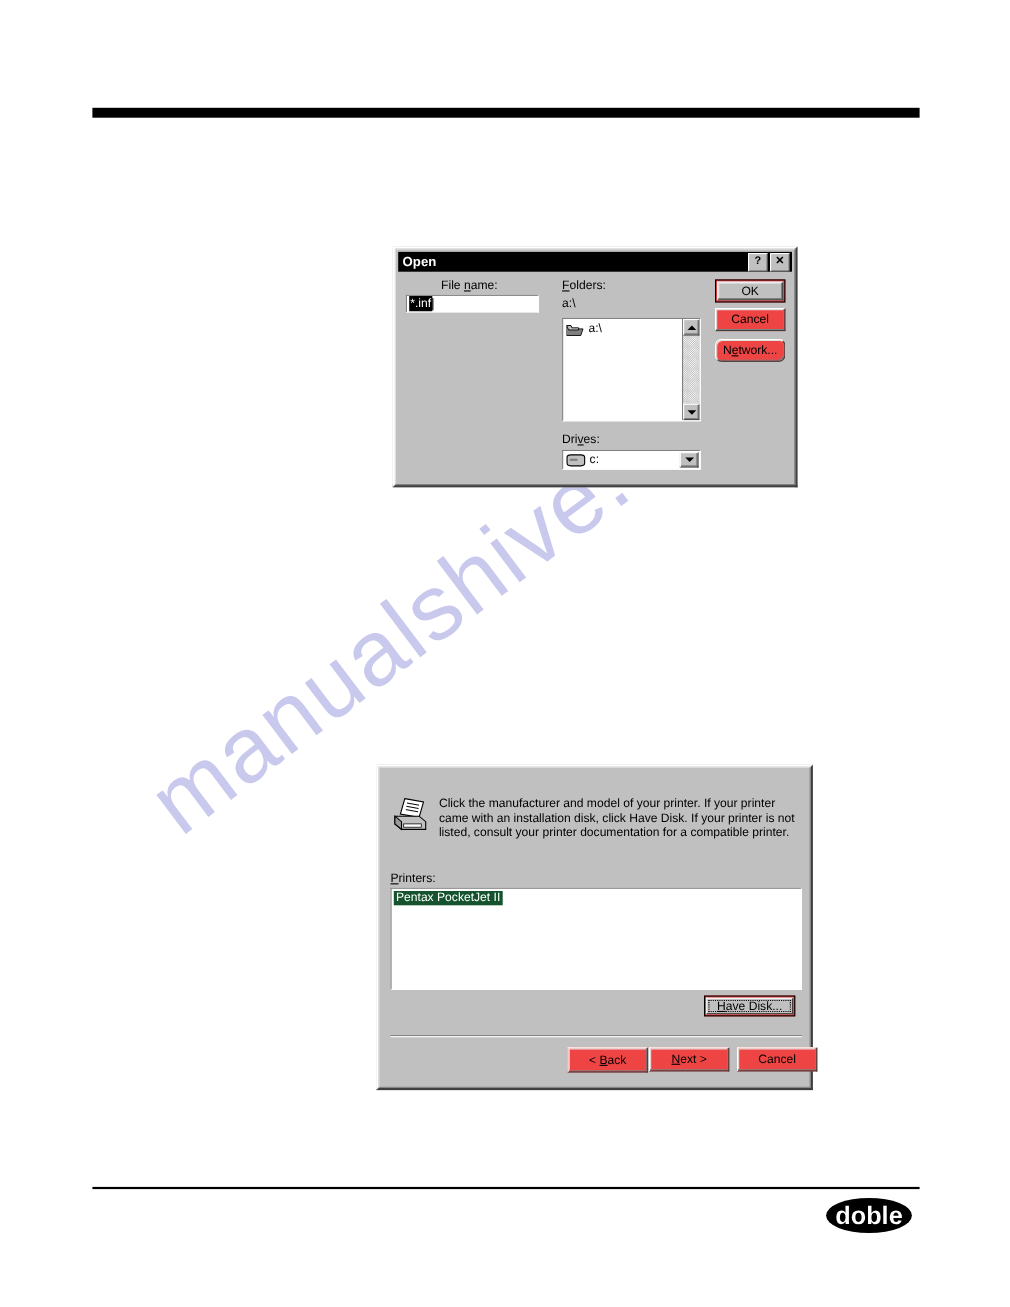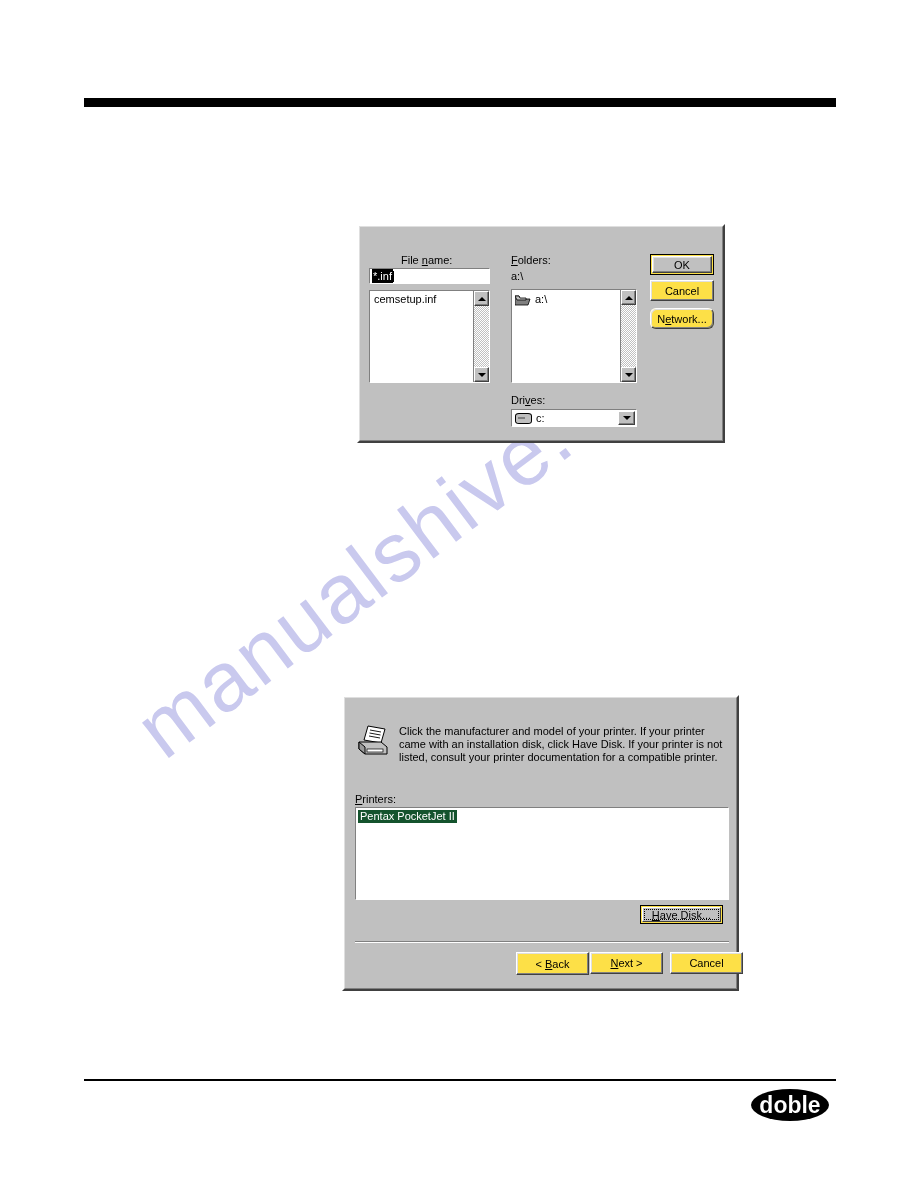--- a/index.html
+++ b/index.html
@@ -97,21 +97,21 @@
     border-top:1px solid #808080;border-left:1px solid #808080;
     border-right:1px solid #ffffff;border-bottom:1px solid #ffffff;
     box-sizing:border-box;overflow:hidden;
   }
   .w-list .li{
     font-size:11px;padding:0 2px;line-height:13px;white-space:nowrap;
   }
   .w-list .li.sel{background:#14532d;color:#fff;display:inline-block;}
 
   .w-btn{
-    position:absolute;background:#fde047;
+    position:absolute;background:#ef4444;
     border-top:1px solid #ffffff;border-left:1px solid #ffffff;
     border-right:1px solid #404040;border-bottom:1px solid #404040;
     box-shadow:inset -1px -1px 0 #808080, inset 1px 1px 0 #dfdfdf;
     display:flex;align-items:center;justify-content:center;
     font-size:11px;color:#000;box-sizing:border-box;cursor:default;
   }
   .w-btn.default{
     border:1px solid #000;
     box-shadow:none;
   }
@@ -208,42 +208,34 @@
         <text x="40" y="25" font-family="Liberation Sans, sans-serif" font-size="23" font-weight="bold" text-anchor="middle" fill="#000">doble</text>
       </mask>
     </defs>
     <ellipse cx="40" cy="17" rx="39" ry="16" fill="#000000" mask="url(#dobleMask)"></ellipse>
   </svg>
 </div>
 
 <div class="win-dialog" id="open-dialog" style="left:357px;top:224px;width:368px;height:219px;">
   <div class="inner-frame"></div>
 
+  <div class="titlebar">
+    <span class="tb-title">Open</span>
+    <span class="tb-btn">?</span>
+    <span class="tb-btn">✕</span>
+  </div>
 
   <div class="w-label" style="left:10px;top:28px;padding-left:32px;">
     <span>File </span><u>n</u><span>ame:</span>
   </div>
   <div class="w-edit" style="left:10px;top:42px;width:121px;height:16px;">
     <span class="sel-text">*.inf</span>
       <span class="caret"></span>
   </div>
 
-  <div class="w-list" style="left:10px;top:64px;width:121px;height:93px;">
-    <div style="position:absolute;left:2px;top:2px;right:18px;">
-      <div class="li">cemsetup.inf</div>
-    </div>
-    <div class="vscroll">
-      <div class="sb-arrow up">
-          <span class="tri up"></span>
-        </div>
-      <div class="sb-arrow down">
-          <span class="tri down"></span>
-        </div>
-    </div>
-  </div>
 
   <div class="w-label" style="left:152px;top:28px;">
     <u>F</u><span>olders:</span>
   </div>
   <div class="w-label" style="left:152px;top:44px;">a:\</div>
 
   <div class="w-list" style="left:152px;top:63px;width:126px;height:94px;">
     <div style="position:absolute;left:3px;top:3px;right:18px;display:flex;align-items:center;">
       <span class="folder-glyph">
         <svg width="16" height="12" viewBox="0 0 16 12" xmlns="http://www.w3.org/2000/svg">

